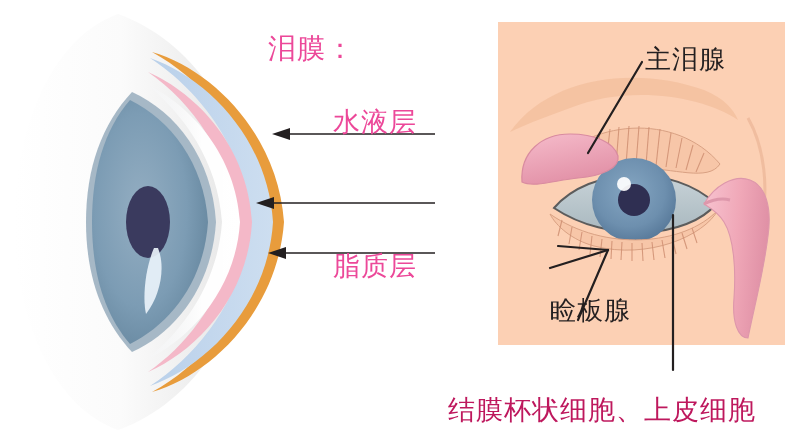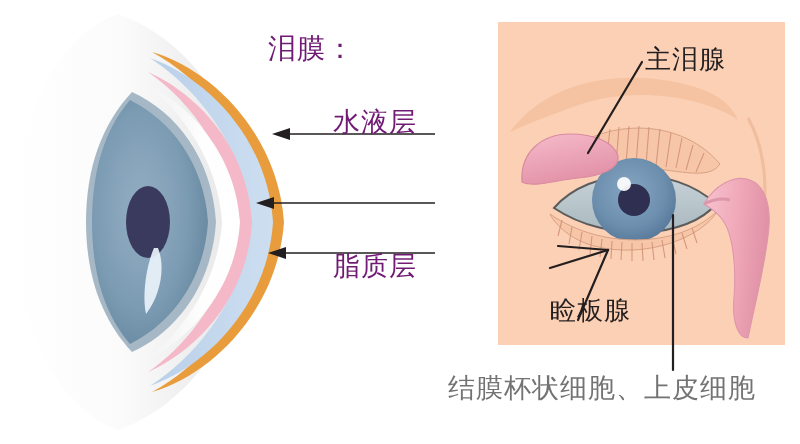--- a/index.html
+++ b/index.html
@@ -19,21 +19,21 @@
 
   
   #eye-cross-section {
     left: 0px; top: 0px; width: 340px; height: 444px;
   }
 
   
   .layer-label {
     position: absolute;
     font-size: 27px;
-    color: #701a75;
+    color: #ec4899;
     white-space: nowrap;
     letter-spacing: 1px;
     font-weight: 500;
   }
   #tear-film-title {
     left: 268px; top: 30px;
     font-size: 28px;
   }
   #label-aqueous  { left: 333px; top: 104px; }
   #label-mucin    { left: 333px; top: 172px; }
@@ -49,23 +49,23 @@
     font-size: 26px;
     color: #231f20;
     white-space: nowrap;
     letter-spacing: 1px;
     font-weight: 400;
   }
   #label-lacrimal-gland { left: 645px; top: 42px; }
   #label-meibomian     { left: 538px; top: 293px; margin-left: 12px; }
   #caption-cells {
     position: absolute;
-    left: 448px; top: 370px;
+    left: 448px; top: 392px;
     font-size: 27px;
-    color: #737373;
+    color: #be185d;
     white-space: nowrap;
     letter-spacing: 1px;
     font-weight: 500;
   }
   svg { display: block; overflow: visible; }
 </style>
 </head>
 <body>
 
 <div id="root">

